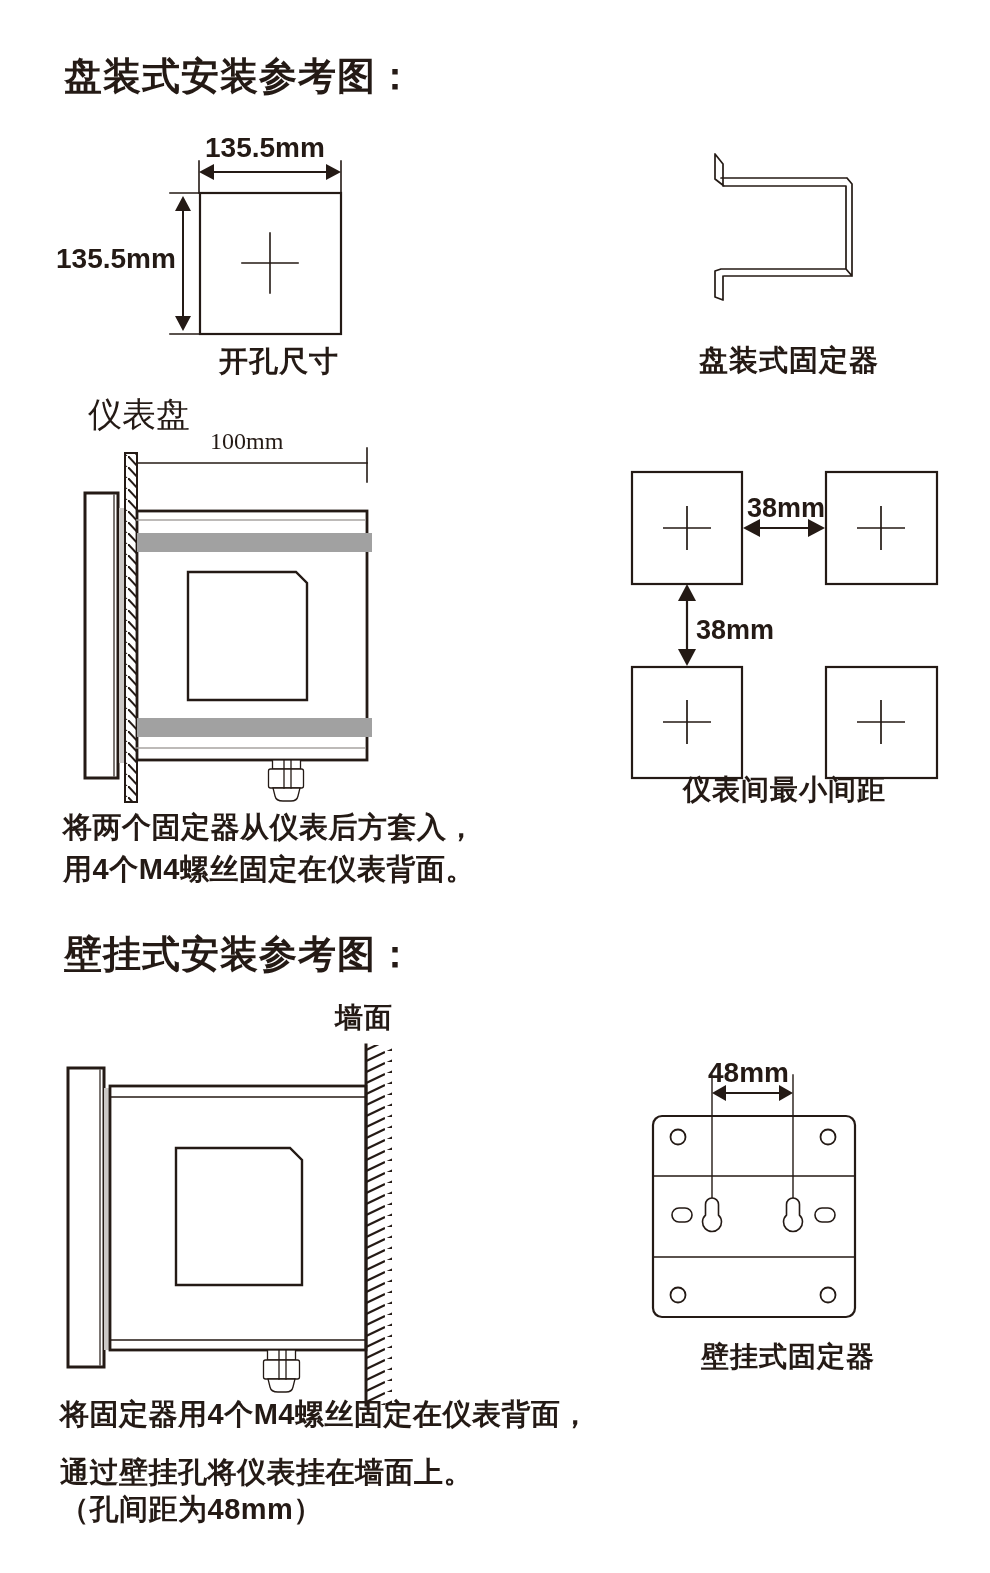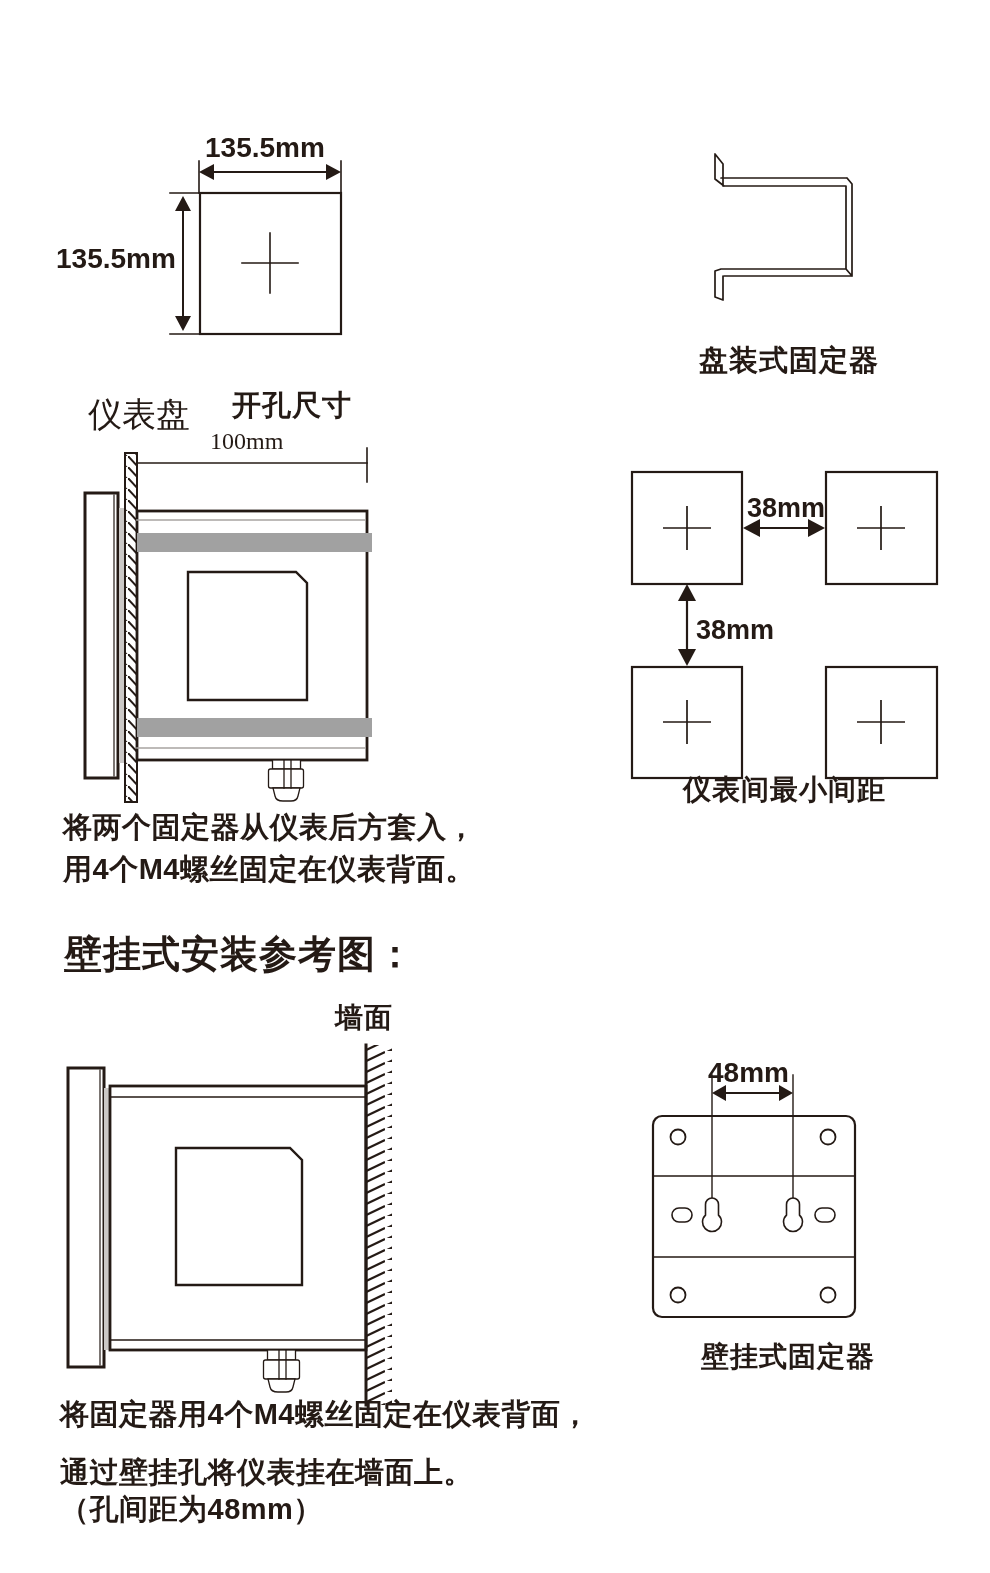--- a/index.html
+++ b/index.html
@@ -14,24 +14,25 @@
   .note{font-size:29px;font-weight:bold;letter-spacing:0.5px;}
   .serif{font-family:"Liberation Serif",serif;font-weight:normal;}
   svg{position:absolute;display:block;}
   svg *{vector-effect:none;}
 </style>
 </head>
 <body>
 
 <div id="page">
 
+  <div class="abs title" style="left:64px;top:57px;">盘装式安装参考图：</div>
 
   <div class="abs dim" style="left:205px;top:134px;">135.5mm</div>
   <div class="abs dim" style="left:56px;top:245px;">135.5mm</div>
-  <div class="abs cap" style="left:232px;top:347px;margin-top:44px;">开孔尺寸</div>
+  <div class="abs cap" style="left:219px;top:347px;">开孔尺寸</div>
 
   <svg style="left:165px;top:140px;" width="185" height="200" viewBox="0 0 185 200">
     <g stroke="#241a15" fill="none" stroke-linecap="square">
       <path d="M34,21 V53 M176,21 V53" stroke-width="1.6"></path>
       <path d="M44,32 H166" stroke-width="2"></path>
       <path d="M5,53 H35 M5,194 H35" stroke-width="1.6"></path>
       <path d="M18,64 V183" stroke-width="2"></path>
       <rect x="35" y="53" width="141" height="141" stroke-width="2.2" fill="#ffffff"></rect>
       <path d="M77,123 H133 M105,93 V153" stroke-width="1.6"></path>
     </g>

